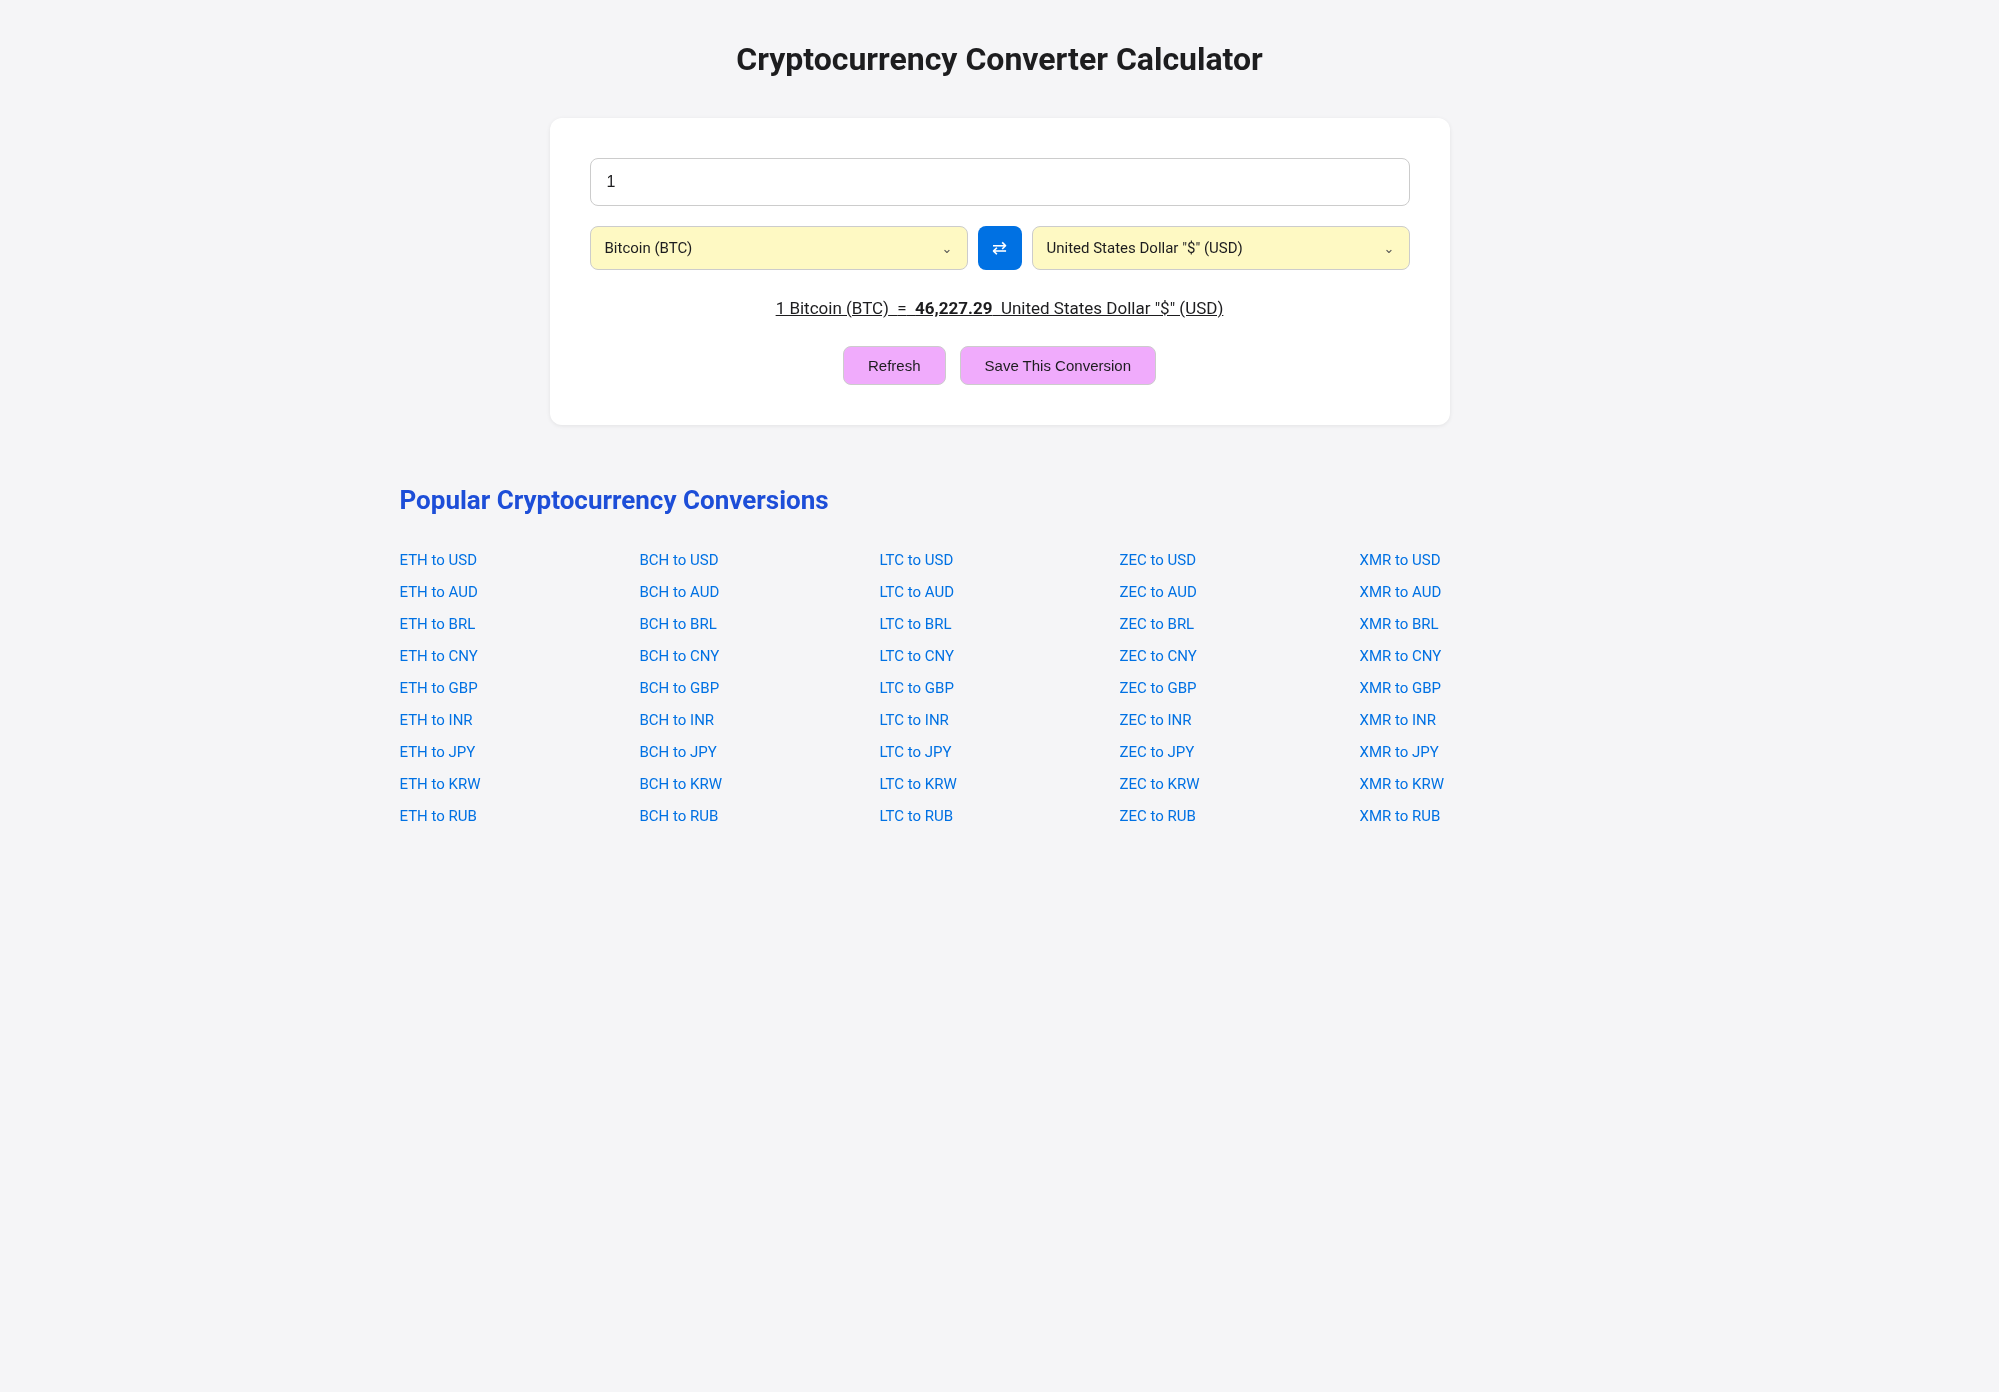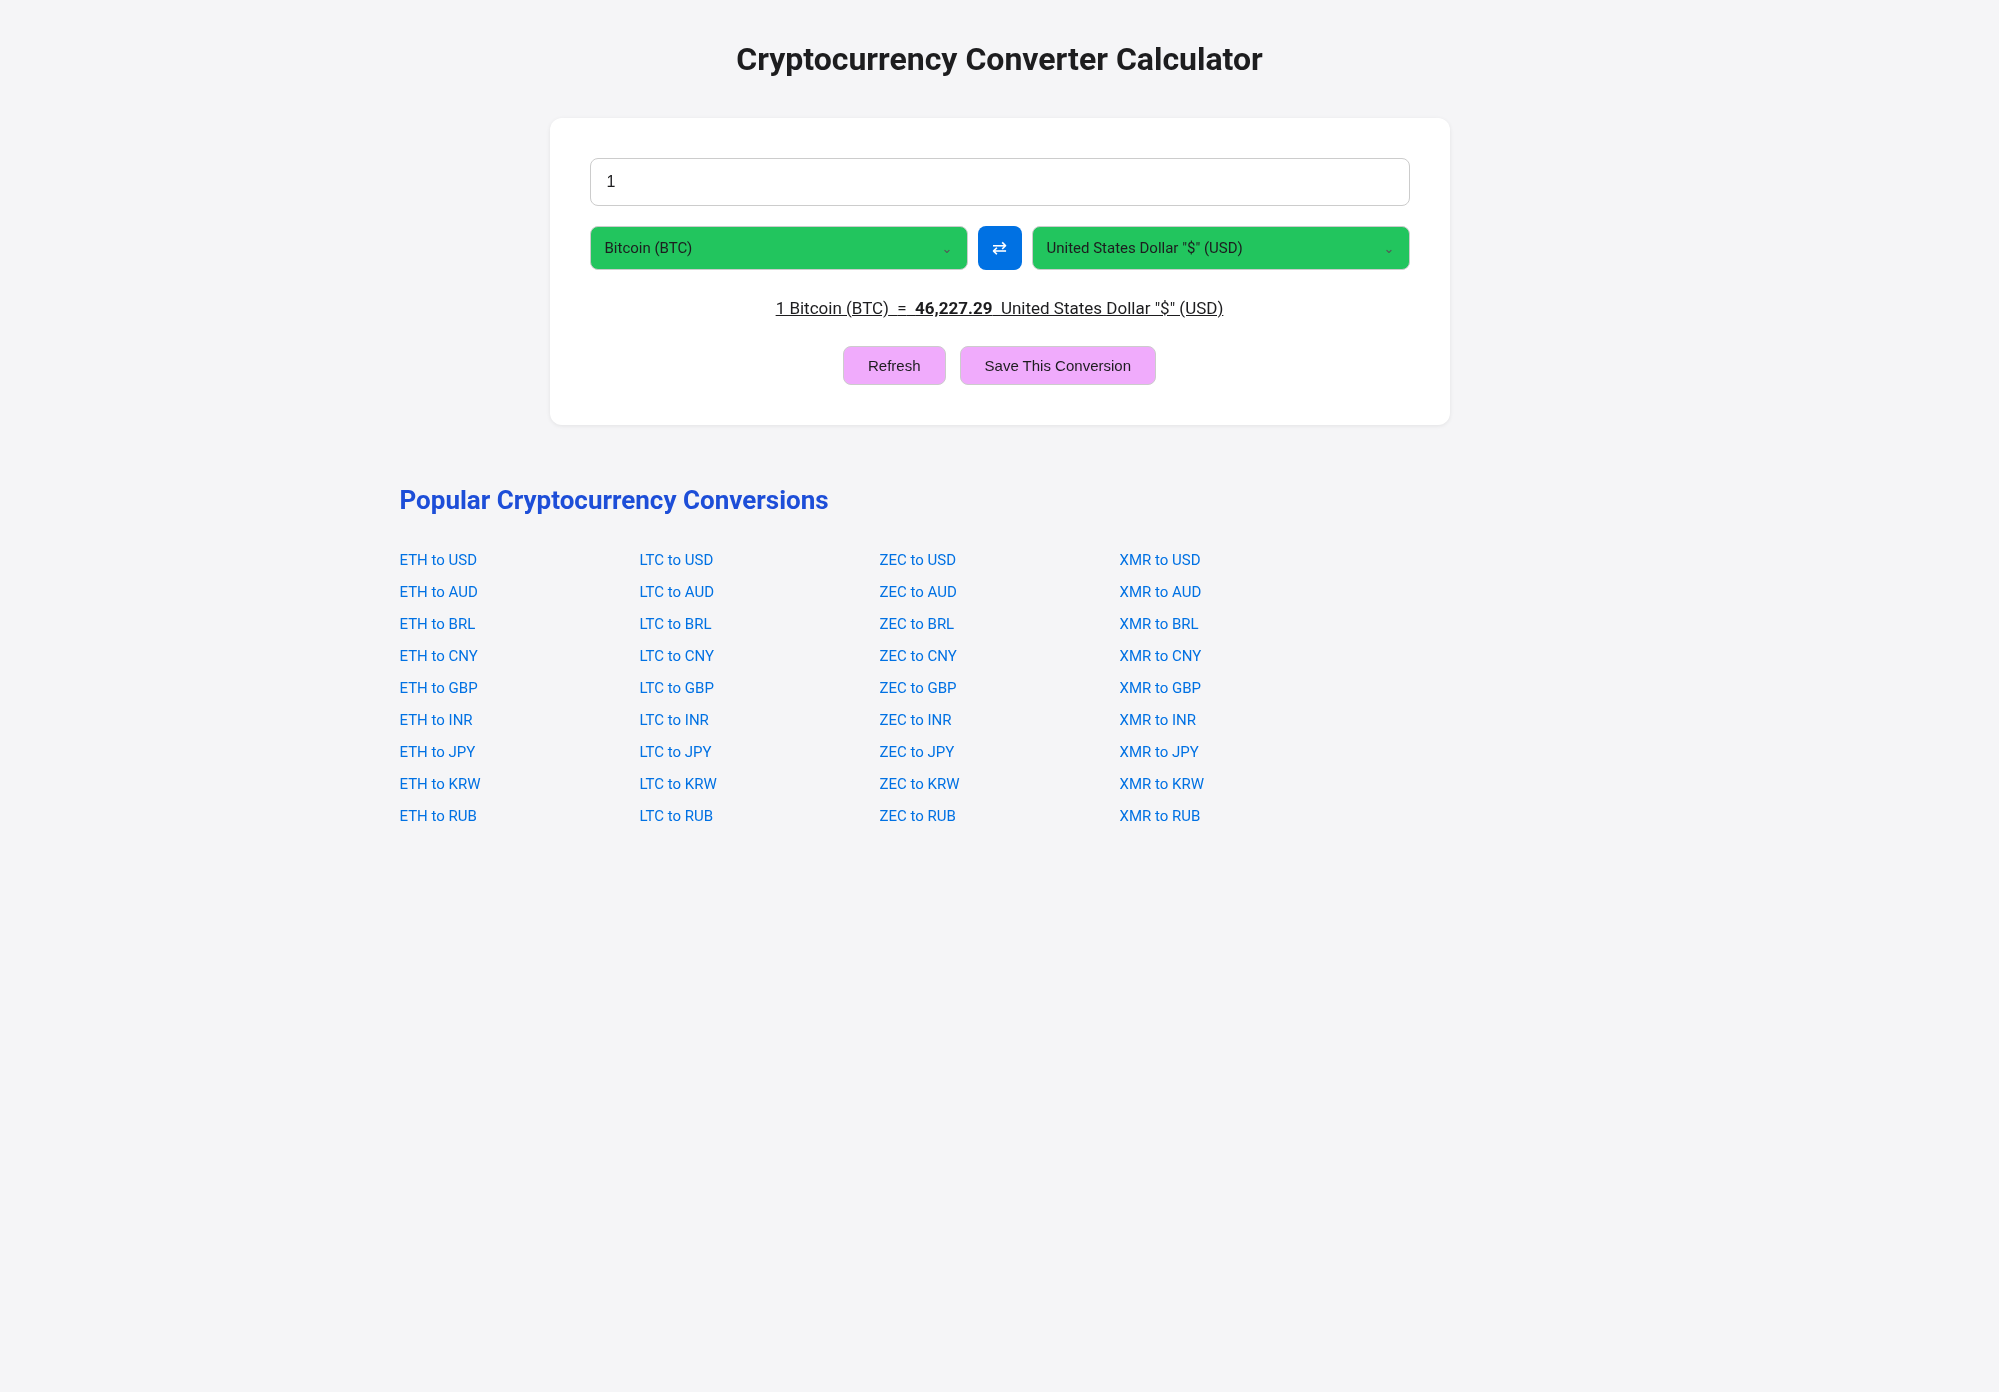--- a/index.html
+++ b/index.html
@@ -51,21 +51,21 @@
       margin-bottom: 28px;
     }
 
     .currency-select-wrapper {
       flex: 1;
       display: flex;
       align-items: center;
       border: 1.5px solid #ccc;
       border-radius: 8px;
       padding: 12px 14px;
-      background: #22c55e;
+      background: #fef9c3;
       cursor: pointer;
       justify-content: space-between;
     }
 
     .currency-select-text {
       font-size: 15px;
       color: #1d1d1f;
     }
 
     .chevron-icon {
@@ -204,20 +204,31 @@
         <a class="conversion-link" href="#">ETH to AUD</a>
         <a class="conversion-link" href="#">ETH to BRL</a>
         <a class="conversion-link" href="#">ETH to CNY</a>
         <a class="conversion-link" href="#">ETH to GBP</a>
         <a class="conversion-link" href="#">ETH to INR</a>
         <a class="conversion-link" href="#">ETH to JPY</a>
         <a class="conversion-link" href="#">ETH to KRW</a>
         <a class="conversion-link" href="#">ETH to RUB</a>
       </div>
       <div class="conversion-col">
+        <a class="conversion-link" href="#">BCH to USD</a>
+        <a class="conversion-link" href="#">BCH to AUD</a>
+        <a class="conversion-link" href="#">BCH to BRL</a>
+        <a class="conversion-link" href="#">BCH to CNY</a>
+        <a class="conversion-link" href="#">BCH to GBP</a>
+        <a class="conversion-link" href="#">BCH to INR</a>
+        <a class="conversion-link" href="#">BCH to JPY</a>
+        <a class="conversion-link" href="#">BCH to KRW</a>
+        <a class="conversion-link" href="#">BCH to RUB</a>
+      </div>
+      <div class="conversion-col">
         <a class="conversion-link" href="#">LTC to USD</a>
         <a class="conversion-link" href="#">LTC to AUD</a>
         <a class="conversion-link" href="#">LTC to BRL</a>
         <a class="conversion-link" href="#">LTC to CNY</a>
         <a class="conversion-link" href="#">LTC to GBP</a>
         <a class="conversion-link" href="#">LTC to INR</a>
         <a class="conversion-link" href="#">LTC to JPY</a>
         <a class="conversion-link" href="#">LTC to KRW</a>
         <a class="conversion-link" href="#">LTC to RUB</a>
       </div>

